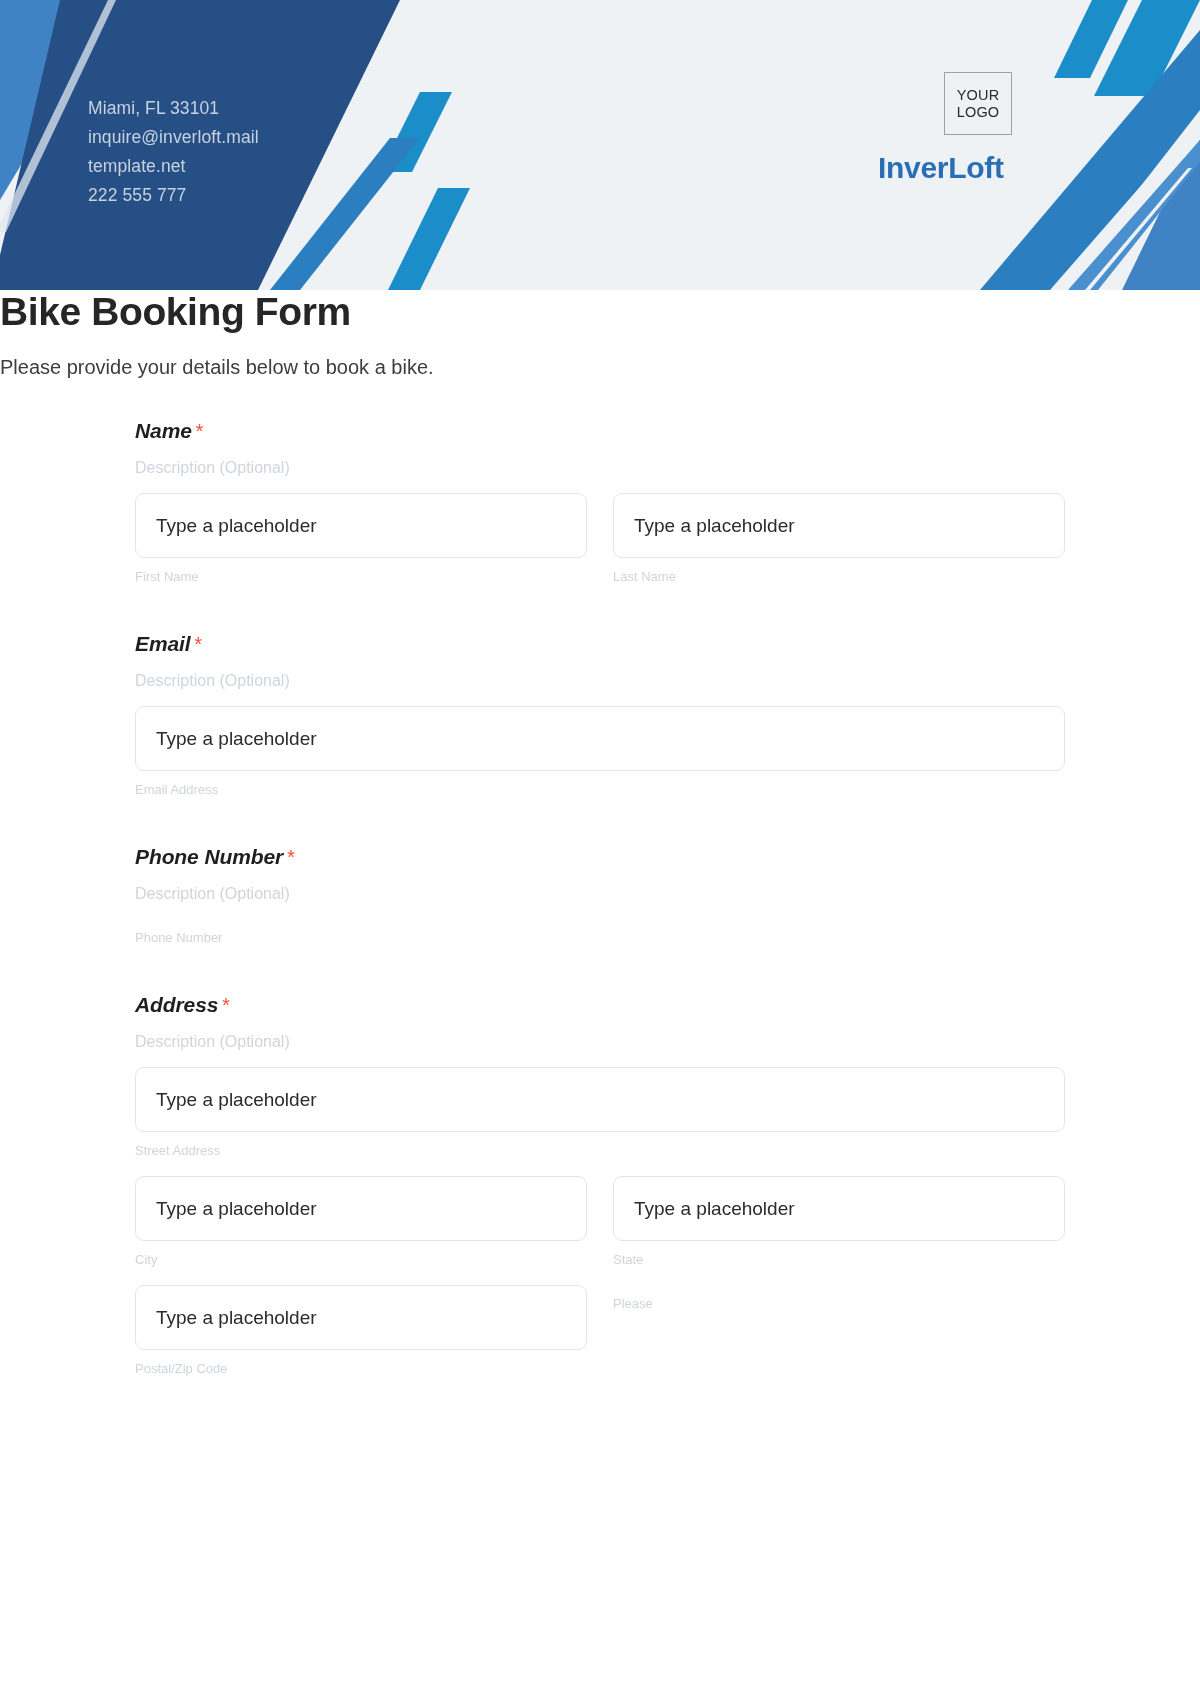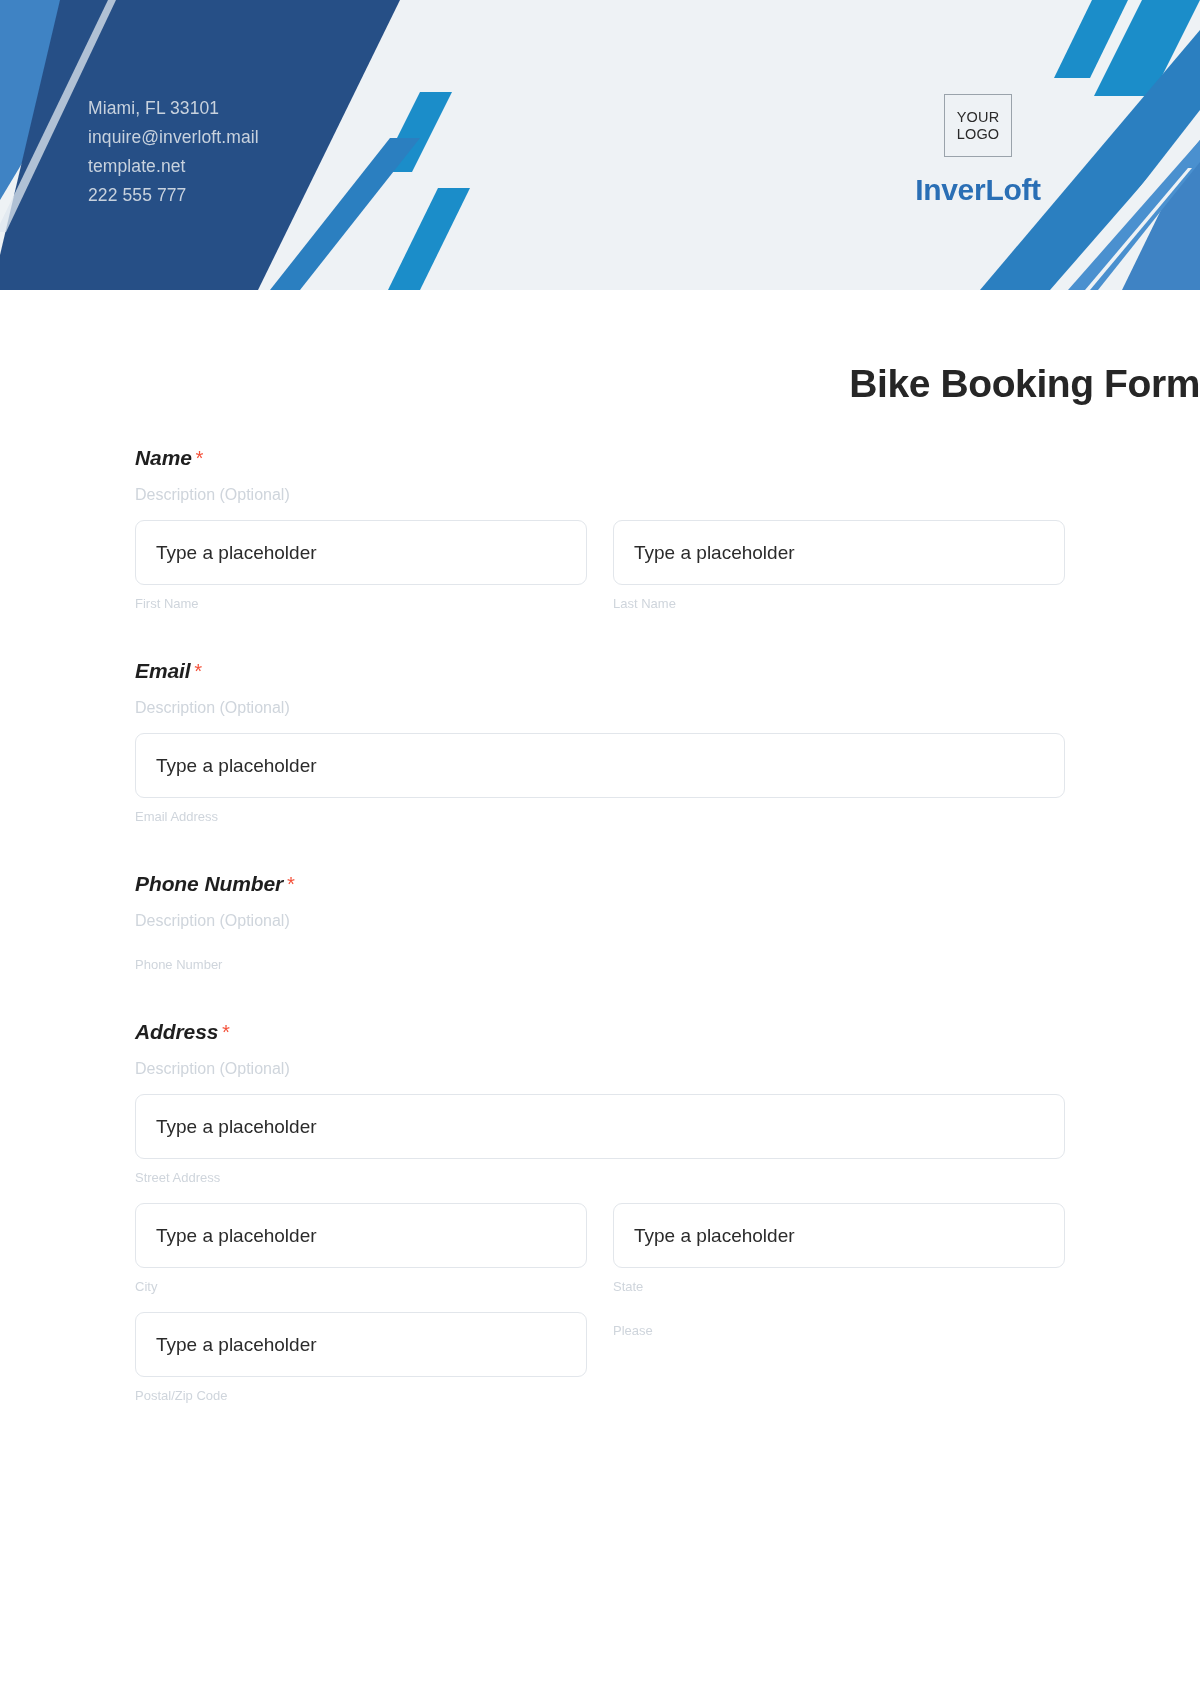--- a/index.html
+++ b/index.html
@@ -33,23 +33,23 @@
     color: #c8d2de;
     font-size: 17.5px;
     line-height: 29px;
     letter-spacing: 0.1px;
     white-space: nowrap;
   }
 
   .brand-block {
     position: absolute;
     right: 122px;
-    top: 94px;
+    top: 72px;
     z-index: 5;
-    text-align: center;
+    text-align: left;
     width: 200px;
   }
   .logo-box {
     width: 68px;
     height: 63px;
     border: 1.5px solid #9aa3ab;
     margin: 0 auto 16px auto;
     display: flex;
     flex-direction: column;
     align-items: center;
@@ -72,21 +72,21 @@
     margin-top: 8px;
   }
 
   
   .page-body {
     position: relative;
     width: 1200px;
     padding: 0;
   }
 
-  .title-wrap { text-align: right; margin-top: 72px; }
+  .title-wrap { text-align: left; }
   .form-title {
     font-size: 39px;
     font-weight: 700;
     color: #262626;
     letter-spacing: -0.4px;
   }
   .form-subtitle {
     margin-top: 22px;
     font-size: 20px;
     color: #3d3d3d;
@@ -196,20 +196,21 @@
       <div class="logo-line">LOGO</div>
     </div>
     <div class="brand-name">InverLoft</div>
   </div>
 </div>
 
 <div class="page-body">
 
   <div class="title-wrap">
     <div class="form-title">Bike Booking Form</div>
+    <div class="form-subtitle">Please provide your details below to book a bike.</div>
   </div>
 
   <div class="form-area">
       <div class="field-group">
         <div class="field-label"><span>Name</span><span class="req-star">*</span></div>
         <div class="field-desc">Description (Optional)</div>
         <div class="row">
           <div class="col">
             <div class="input-box">Type a placeholder</div>
             <div class="sub-label">First Name</div>

